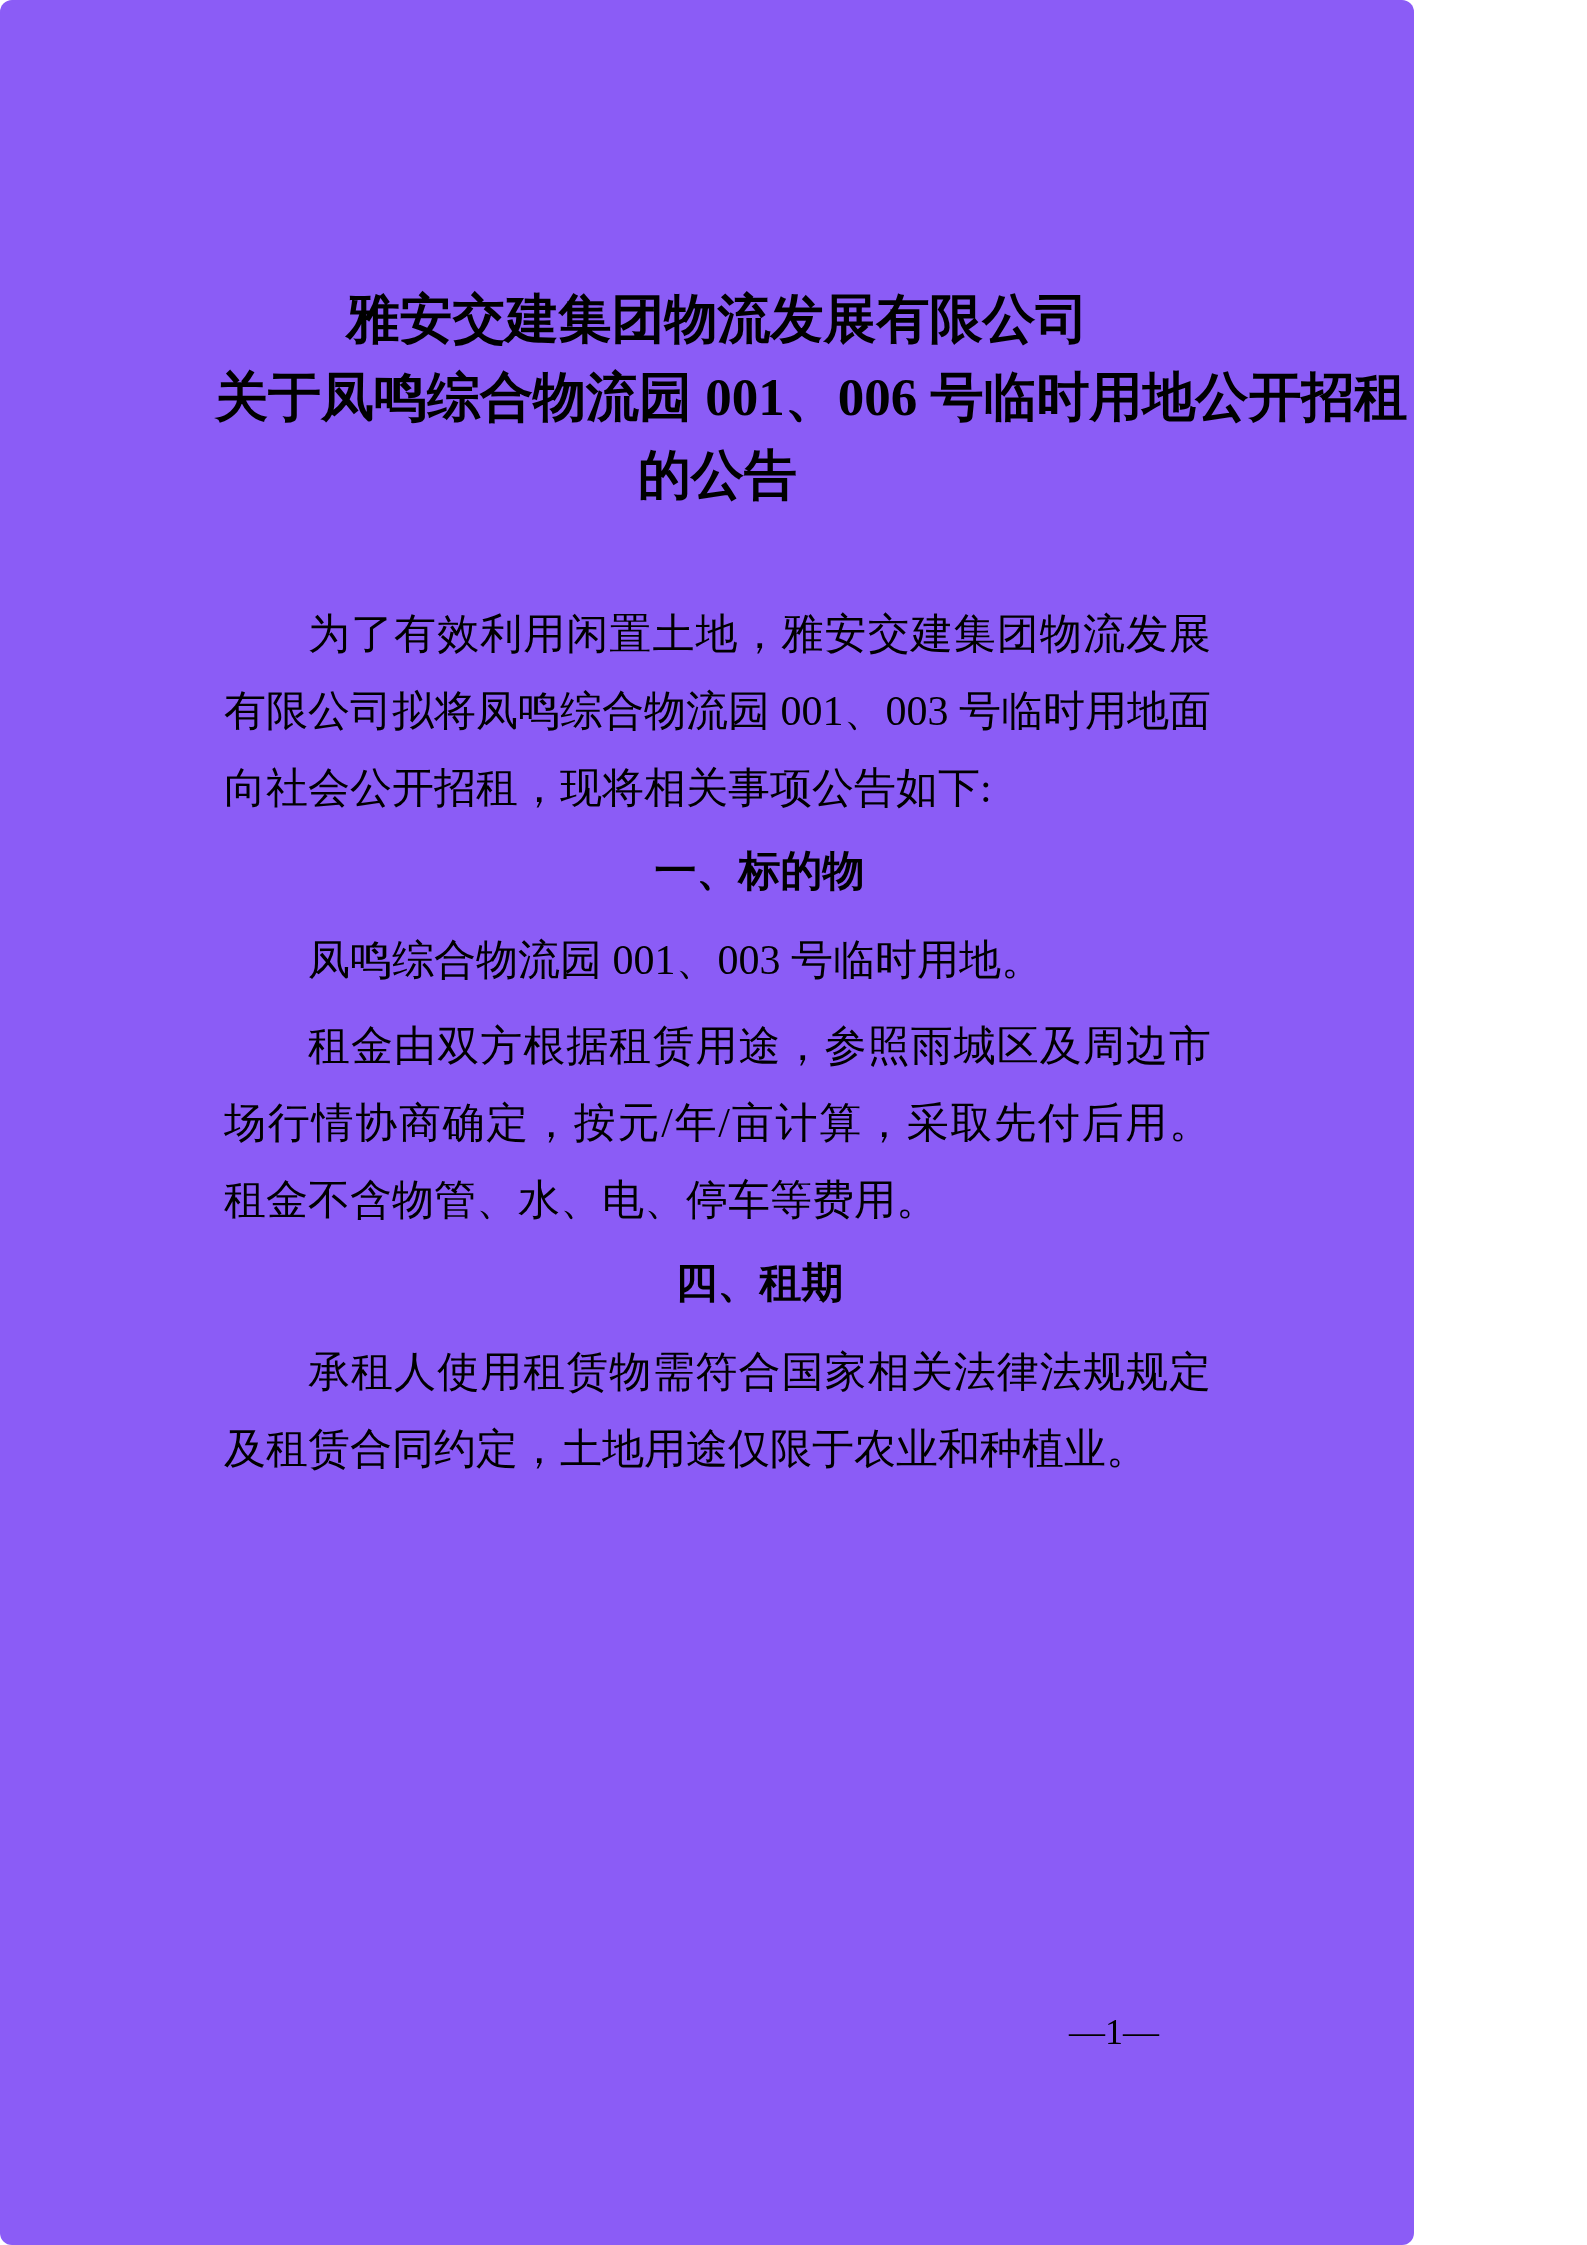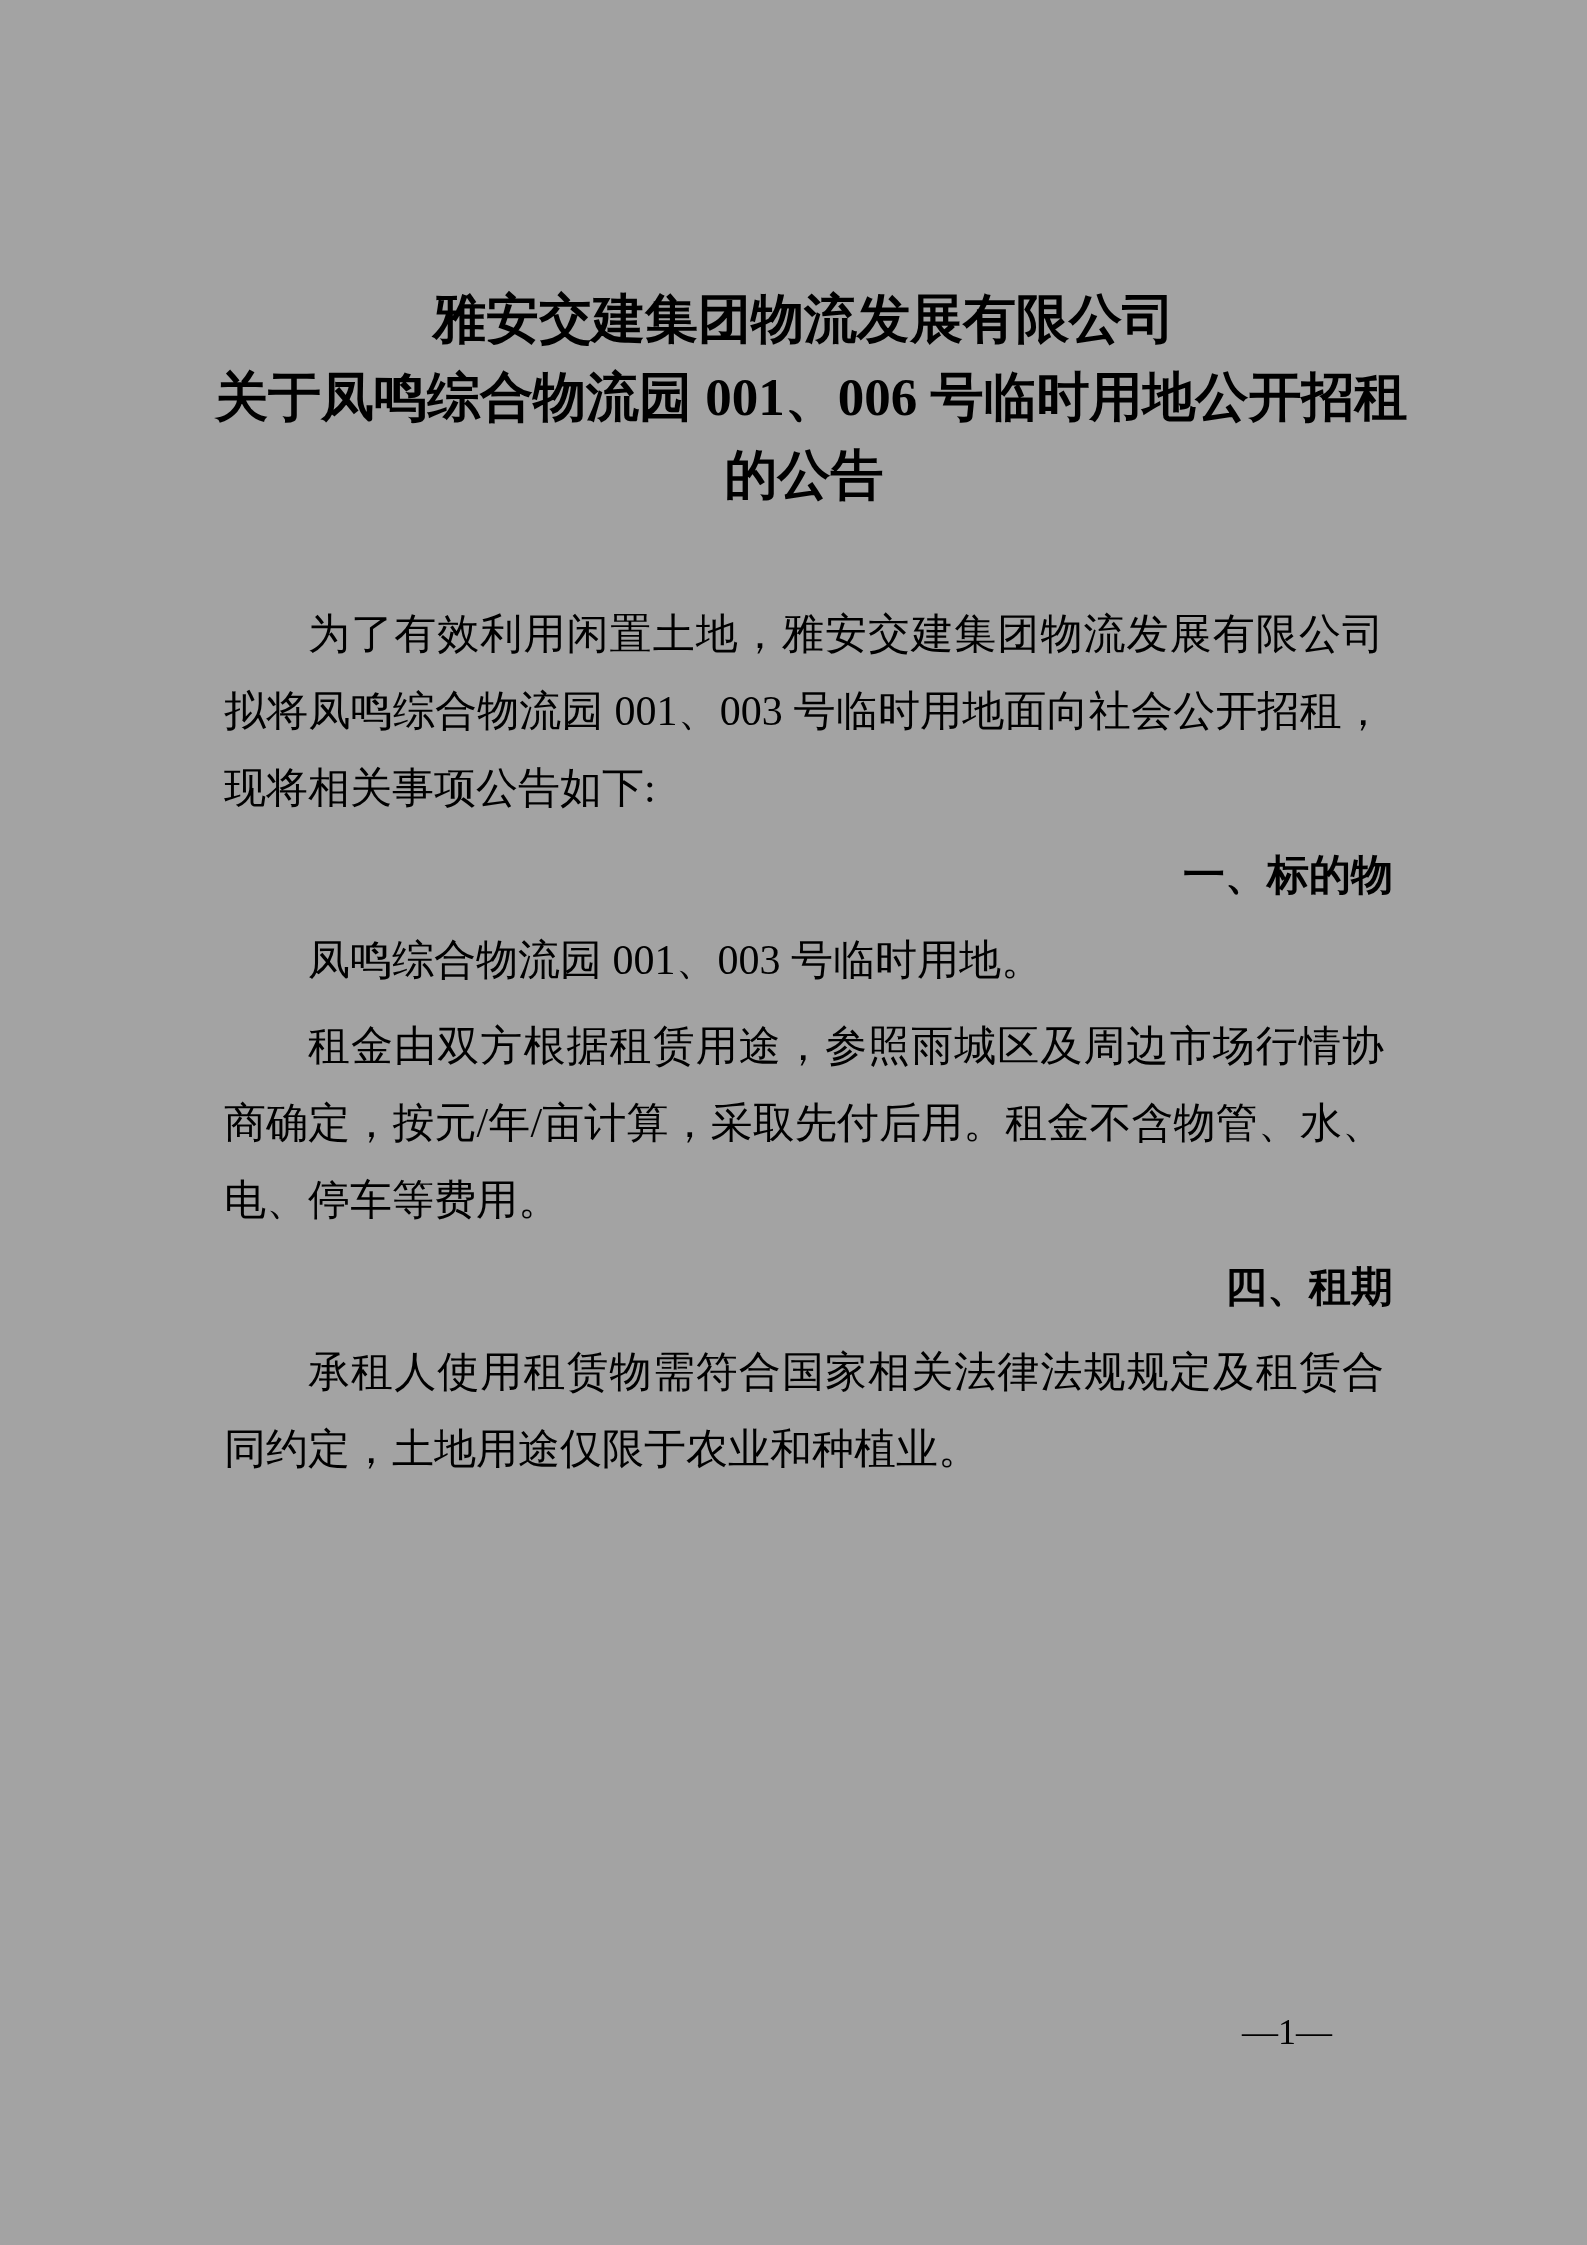--- a/index.html
+++ b/index.html
@@ -3,25 +3,26 @@
 <meta charset="utf-8">
 <title>公告</title>
 <style>
   html, body {
     margin: 0;
     padding: 0;
     background: #ffffff;
   }
   .page {
     position: relative;
-    width: 1587px;
+    width: 1414px;
     height: 2245px;
-    background: #a3a3a3;
+    background: #8b5cf6;
     color: #000000;
     overflow: hidden;
+    border-radius: 12px;
   }
   
   .title-block {
     margin: 280px 194px 0 215px;
     text-align: center;
     font-family: "Liberation Serif", "DejaVu Serif", serif;
     font-weight: 700;
     font-size: 53px;
     line-height: 78px;
   }
@@ -38,25 +39,25 @@
     text-align: justify;
     text-justify: inter-character;
   }
   .para {
     margin: 9px;
     text-indent: 2em;
   }
   .sec-heading {
     margin: 0;
     padding-left: 2em;
-    font-family: Liberation Sans, sans-serif;
+    font-family: Liberation Mono, monospace;
     font-weight: 700;
     font-size: 42px;
     line-height: 77px;
-    text-align: right;
+    text-align: center;
   }
   
   .page-number {
     position: absolute;
     top: 2010px;
     right: 255px;
     font-family: "Liberation Serif", "DejaVu Serif", serif;
     font-size: 36px;
     line-height: 44px;
     white-space: nowrap;

